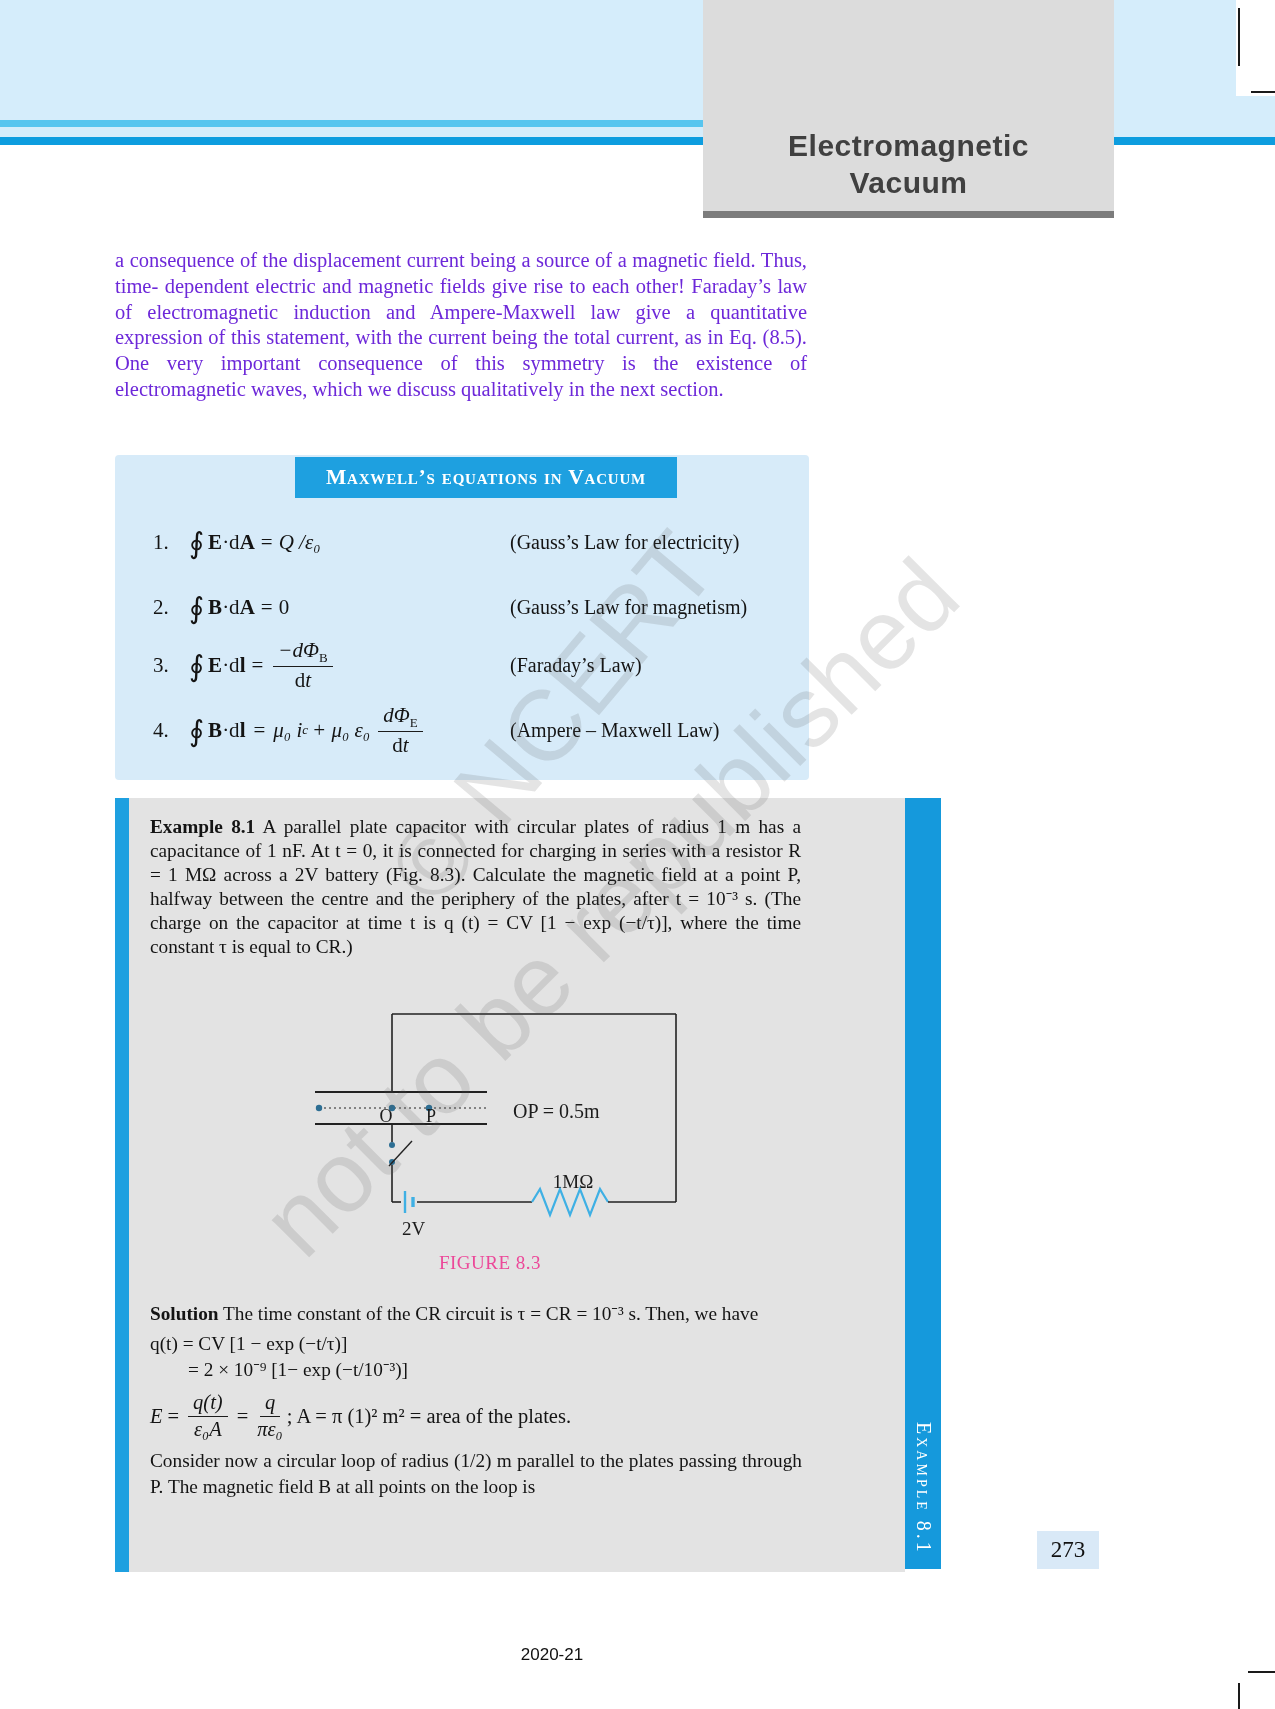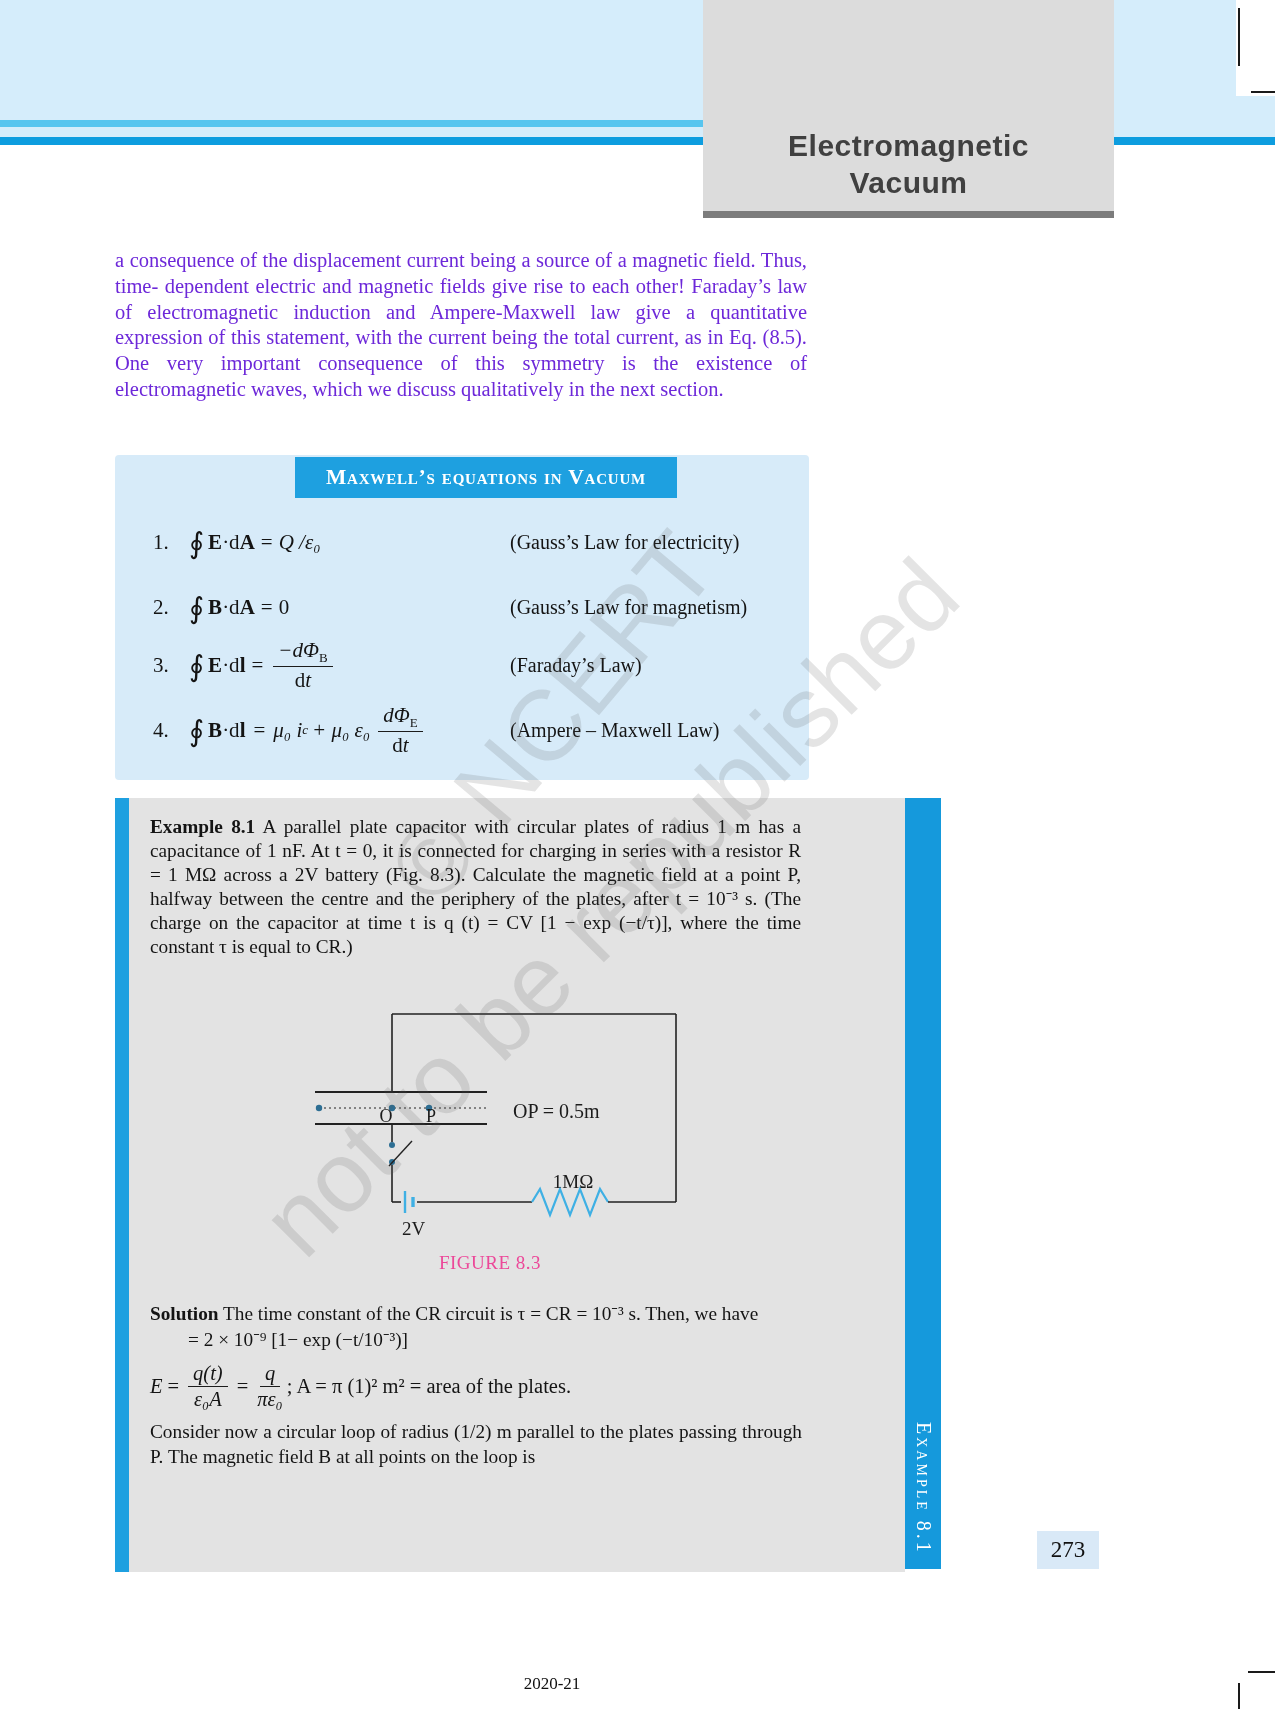--- a/index.html
+++ b/index.html
@@ -75,21 +75,21 @@
   .sol-p1{text-align:justify;margin:0;}
   .sol-line{margin:4px 0 0 0;}
   .sol-line2{margin:0 0 0 38px;}
   .field-eq{margin-top:10px;display:flex;align-items:center;font-size:20.5px;}
   .closing{margin:8px 0 0 0;text-align:justify;}
 
   
   .pagenum{left:1037px;top:1531px;width:62px;height:38px;background:#d9e9f7;
     font-size:23px;line-height:38px;text-align:center;color:#111111;}
   .footer{left:0;top:1645px;width:1104px;text-align:center;font-size:17px;
-    font-family:Liberation Serif, serif;color:#111111;margin-top:29px;}
+    font-family:Liberation Sans, sans-serif;color:#111111;}
 
   
   .wm{position:absolute;white-space:nowrap;z-index:6;pointer-events:none;
     font-family:"Liberation Sans",sans-serif;color:rgba(90,90,90,0.16);
     font-size:100px;}
   .wm1{left:330px;top:660px;transform:rotate(-50deg);}
   .wm2{left:10px;top:850px;width:1200px;text-align:center;transform:rotate(-45deg);}
 </style>
 </head>
 <body>
@@ -216,20 +216,21 @@
 
     <polyline points="242,194 250,181 260,207 270,181 280,207 290,181 300,207 310,181 318,194" fill="none" stroke="#3fb0e4" stroke-width="2.2"></polyline>
     <line x1="318" y1="194" x2="386" y2="194" stroke="#222" stroke-width="1.6"></line>
     <text x="283" y="180" font-size="19" text-anchor="middle">1MΩ</text>
   </svg>
 </div>
 <div class="abs fig-caption">FIGURE 8.3</div>
 
 <div class="abs solution">
   <p class="sol-p1"><span class="lead">Solution</span> <span>The time constant of the CR circuit is τ = CR = 10⁻³ s. Then, we have</span></p>
+  <div class="sol-line">q(t) = CV [1 − exp (−t/τ)]</div>
   <div class="sol-line sol-line2">= 2 × 10⁻⁹ [1− exp (−t/10⁻³)]</div>
   <div class="field-eq">
     <span class="it">E</span>
     <span style="margin:0 5px;">=</span>
     <span class="fracv">
       <span class="fn it">q(t)</span>
       <span class="fd it">ε₀A</span>
     </span>
     <span style="margin:0 5px;">=</span>
     <span class="fracv">

